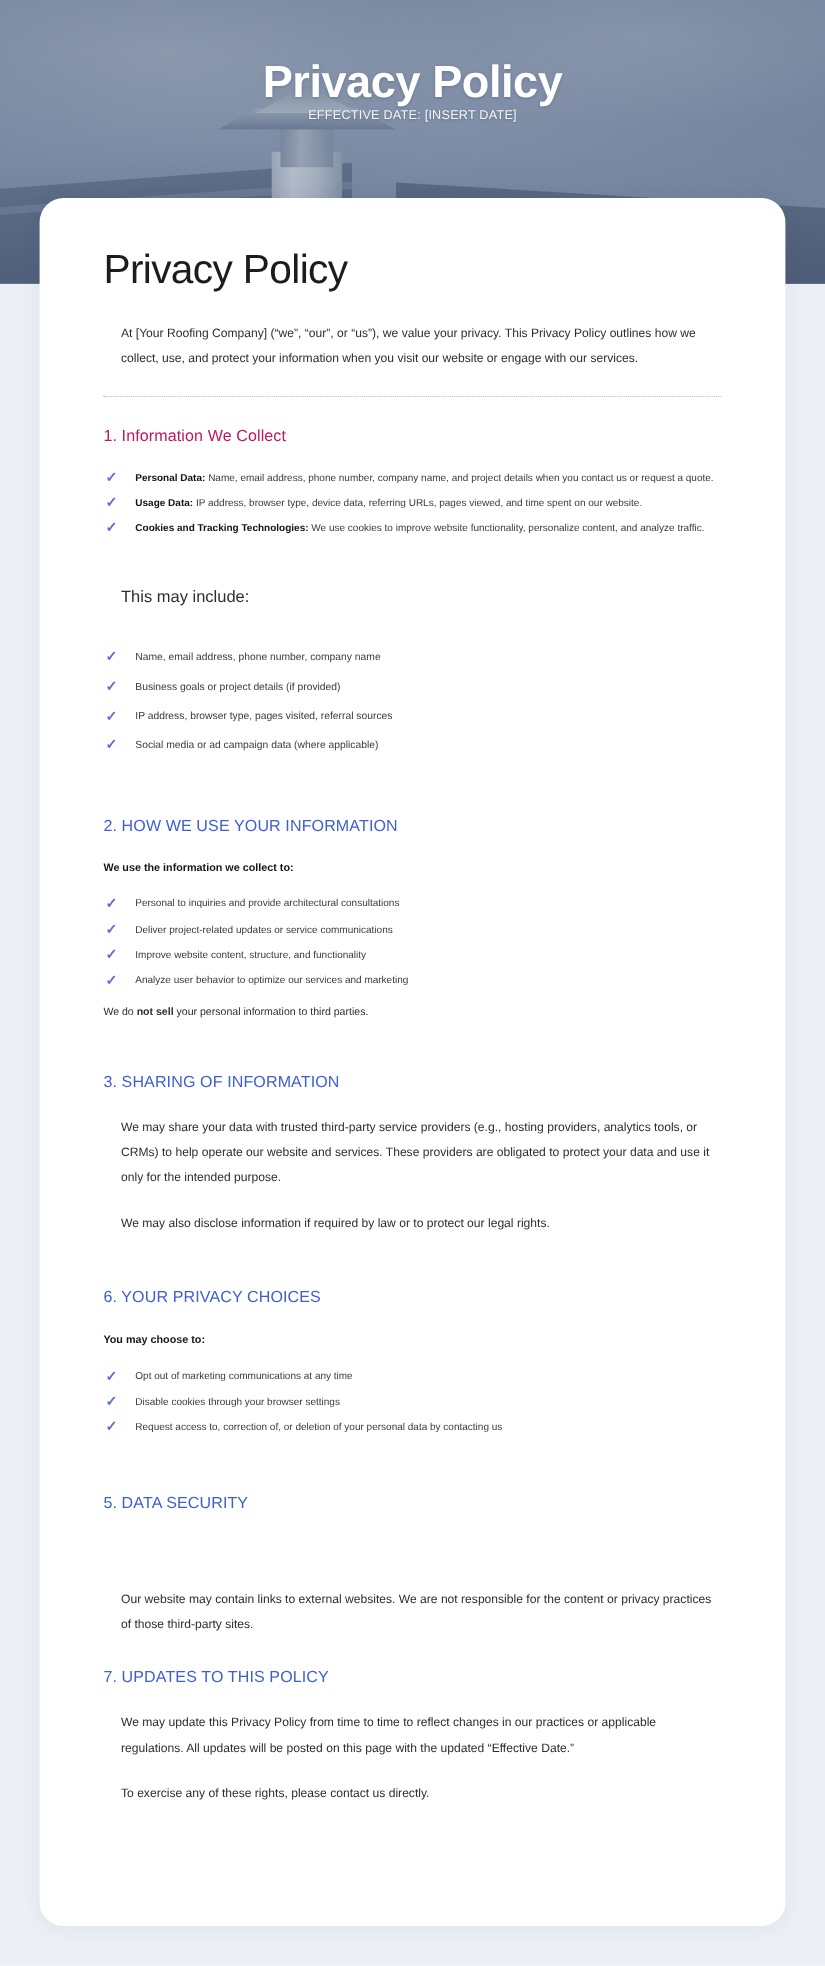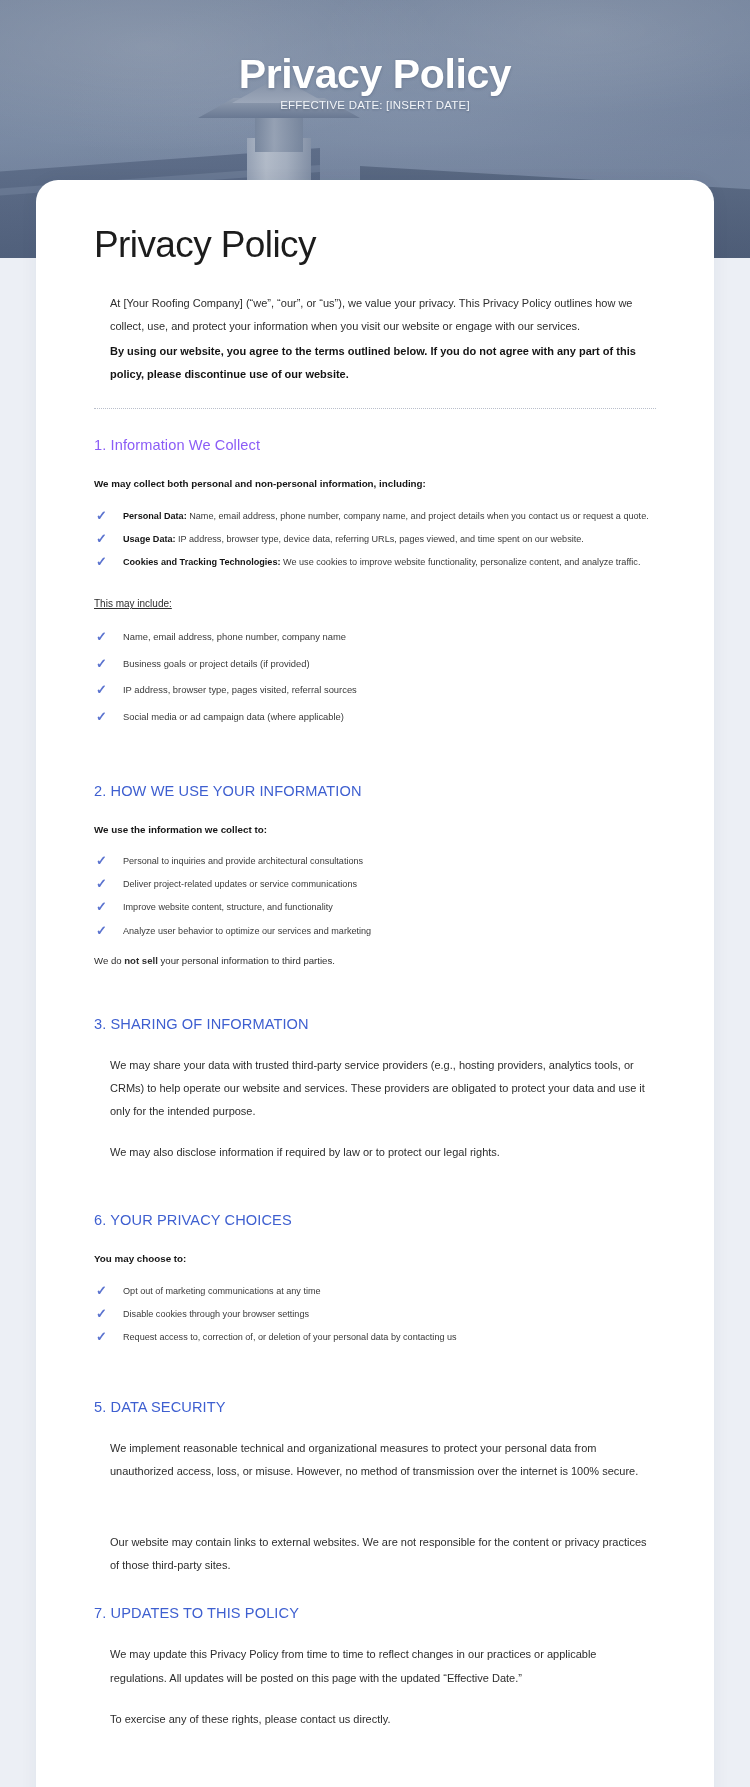--- a/index.html
+++ b/index.html
@@ -166,21 +166,21 @@
   .divider {
     margin: 22px 0 28px 0;
     border: none;
     border-top: 1.4px dotted #b9bfcb;
     height: 0;
   }
 
   h2.sec {
     font-size: 14.6px;
     font-weight: 400;
-    color: #8b5cf6;
+    color: #be185d;
     letter-spacing: 0.1px;
     margin: 0 0 22px 0;
   }
   h2.sec.strongblue { color: #3e5fd0; }
 
   .lead {
     font-size: 9.8px;
     font-weight: 700;
     color: #161616;
     margin: 0 0 16px 0;
@@ -209,25 +209,24 @@
   }
   ul.checks li b { font-weight: 700; color: #141414; }
 
   ul.checks.wide li { font-size: 9.4px; margin-bottom: 12px; }
 
   .spacer-sm { height: 16px; }
   .spacer-md { height: 26px; }
   .spacer-lg { height: 46px; }
 
   p.small {
-    font-size: 10px;
+    font-size: 15px;
     line-height: 2.0;
     color: #2e2e2e;
-    margin: 0;
-    text-decoration: underline;
+    margin: 16px;
   }
   p.note {
     font-size: 9.6px;
     color: #2e2e2e;
     margin: 14px 0 0 0;
     line-height: 1.9;
   }
 </style>
 </head>
 <body>
@@ -248,26 +247,24 @@
   </div>
 </div>
 
 <div class="card">
 
   <h1 class="doc-title">Privacy Policy</h1>
 
   <div class="body-wrap">
 
     <p class="para">At [Your Roofing Company] (“we”, “our”, or “us”), we value your privacy. This Privacy Policy outlines how we collect, use, and protect your information when you visit our website or engage with our services.</p>
-    <p class="para bold">By using our website, you agree to the terms outlined below. If you do not agree with any part of this policy, please discontinue use of our website.</p>
 
     <hr class="divider">
 
     <h2 class="sec">1. Information We Collect</h2>
-    <p class="lead">We may collect both personal and non-personal information, including:</p>
     <ul class="checks">
       <li>
         <span class="tick">✓</span><b>Personal Data:</b> <span>Name, email address, phone number, company name, and project details when you contact us or request a quote.</span>
       </li>
       <li>
         <span class="tick">✓</span><b>Usage Data:</b> <span>IP address, browser type, device data, referring URLs, pages viewed, and time spent on our website.</span>
       </li>
       <li>
         <span class="tick">✓</span><b>Cookies and Tracking Technologies:</b> <span>We use cookies to improve website functionality, personalize content, and analyze traffic.</span>
       </li>
@@ -309,21 +306,20 @@
     <p class="lead">You may choose to:</p>
     <ul class="checks">
       <li><span class="tick">✓</span><span>Opt out of marketing communications at any time</span></li>
       <li><span class="tick">✓</span><span>Disable cookies through your browser settings</span></li>
       <li><span class="tick">✓</span><span>Request access to, correction of, or deletion of your personal data by contacting us</span></li>
     </ul>
 
     <div class="spacer-lg"></div>
 
     <h2 class="sec strongblue">5. DATA SECURITY</h2>
-    <p class="para tight">We implement reasonable technical and organizational measures to protect your personal data from unauthorized access, loss, or misuse. However, no method of transmission over the internet is 100% secure.</p>
 
     <div class="spacer-lg"></div>
 
     <p class="para tight">Our website may contain links to external websites. We are not responsible for the content or privacy practices of those third-party sites.</p>
 
     <div class="spacer-md"></div>
 
     <h2 class="sec strongblue">7. UPDATES TO THIS POLICY</h2>
     <p class="para tight">We may update this Privacy Policy from time to time to reflect changes in our practices or applicable regulations. All updates will be posted on this page with the updated “Effective Date.”</p>
     <div class="spacer-sm"></div>

